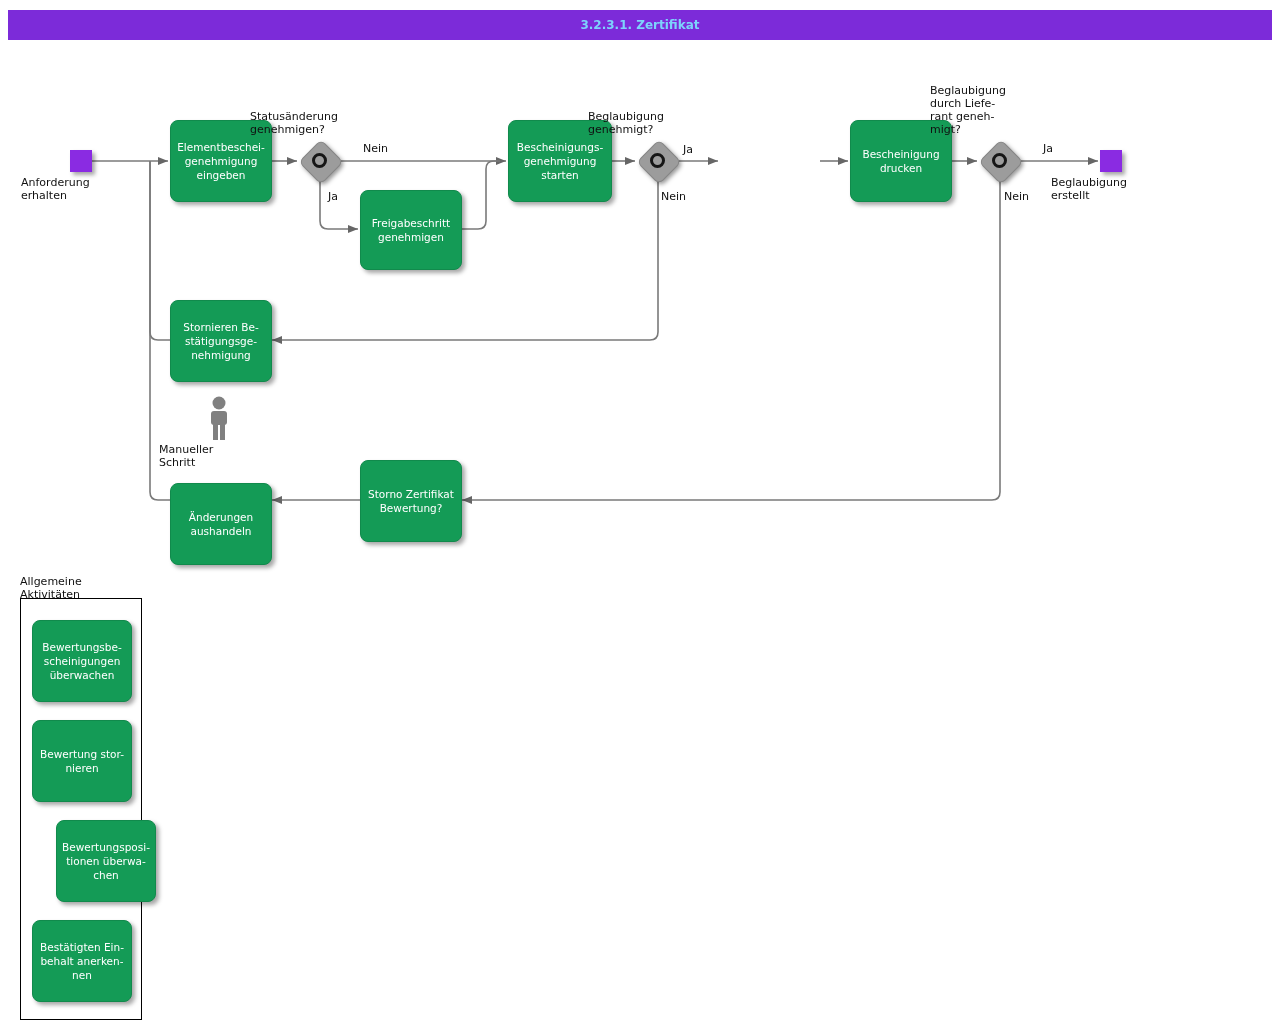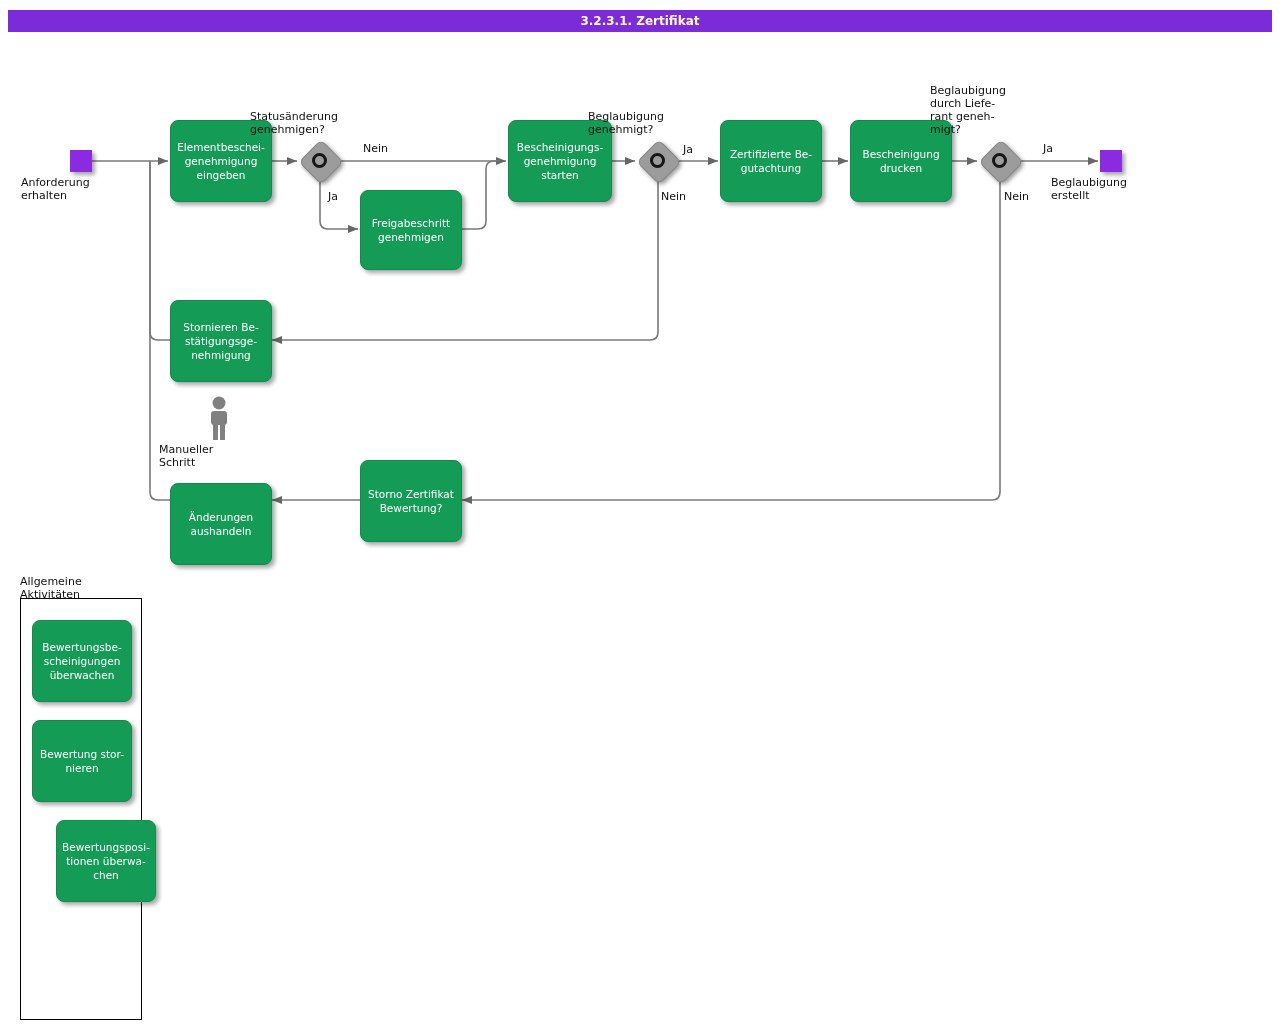--- a/index.html
+++ b/index.html
@@ -1,23 +1,23 @@
 <!DOCTYPE html>
 <html><head>
 <meta charset="utf-8">
 <style>
   html,body{margin:0;padding:0;background:#ffffff;}
   #canvas{
     position:relative;width:1280px;height:1030px;background:#ffffff;overflow:hidden;
     font-family:"DejaVu Sans","Liberation Sans",sans-serif;
   }
   .title-bar{
-    position:absolute;left:8px;top:10px;width:1264px;height:22px;
+    position:absolute;left:8px;top:10px;width:1264px;height:30px;
     background:#7c2bd9;display:flex;align-items:center;justify-content:center;
-    color:#fef9c3;font-size:12px;font-weight:bold;
+    color:#7dd3fc;font-size:12px;font-weight:bold;
   }
   svg.connectors{position:absolute;left:0;top:0;pointer-events:none;}
   .activity{
     position:absolute;background:#149b56;border:1px solid #118a4c;border-radius:8px;
     box-shadow:3px 3px 4px rgba(0,0,0,0.35);
     display:flex;align-items:center;justify-content:center;text-align:center;
     color:#ffffff;font-size:10.5px;line-height:14px;white-space:pre;
   }
   .event-square{
     position:absolute;width:22px;height:22px;background:#8a2be2;
@@ -94,24 +94,20 @@
   </div>
   <div class="activity" style="left:360px;top:190px;width:100px;height:78px;">
     <span>Freigabeschritt
 genehmigen</span>
   </div>
   <div class="activity" style="left:508px;top:120px;width:102px;height:80px;">
     <span>Bescheinigungs-
 genehmigung
 starten</span>
   </div>
-  <div class="activity" style="left:720px;top:120px;width:100px;height:80px;">
-    <span>Zertifizierte Be-
-gutachtung</span>
-  </div>
   <div class="activity" style="left:850px;top:120px;width:100px;height:80px;">
     <span>Bescheinigung
 drucken</span>
   </div>
   <div class="activity" style="left:170px;top:300px;width:100px;height:80px;">
     <span>Stornieren Be-
 stätigungsge-
 nehmigung</span>
   </div>
   <div class="activity" style="left:170px;top:483px;width:100px;height:80px;">
@@ -173,14 +169,19 @@
   </div>
   <div class="activity" style="left:32px;top:720px;width:98px;height:80px;">
     <span>Bewertung stor-
 nieren</span>
   </div>
   <div class="activity" style="left:32px;top:820px;width:98px;height:80px;margin-left:24px;">
     <span>Bewertungsposi-
 tionen überwa-
 chen</span>
   </div>
+  <div class="activity" style="left:32px;top:920px;width:98px;height:80px;">
+    <span>Bestätigten Ein-
+behalt anerken-
+nen</span>
+  </div>
 
 </div>
 
 </body></html>

